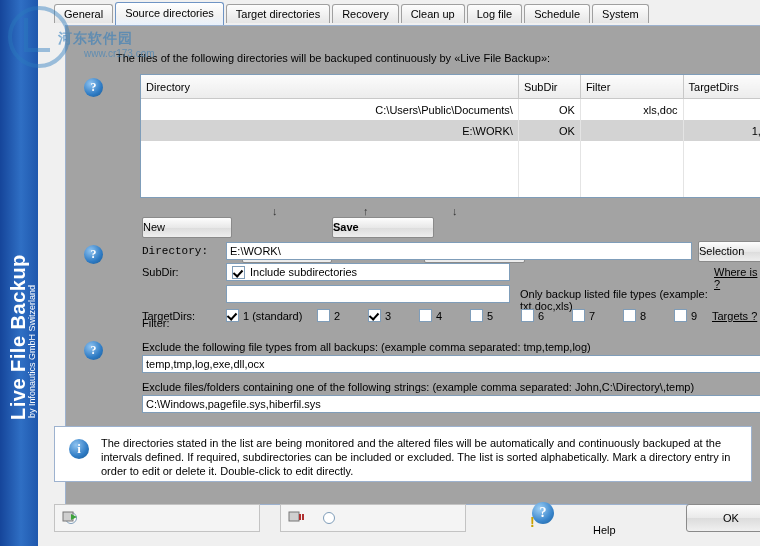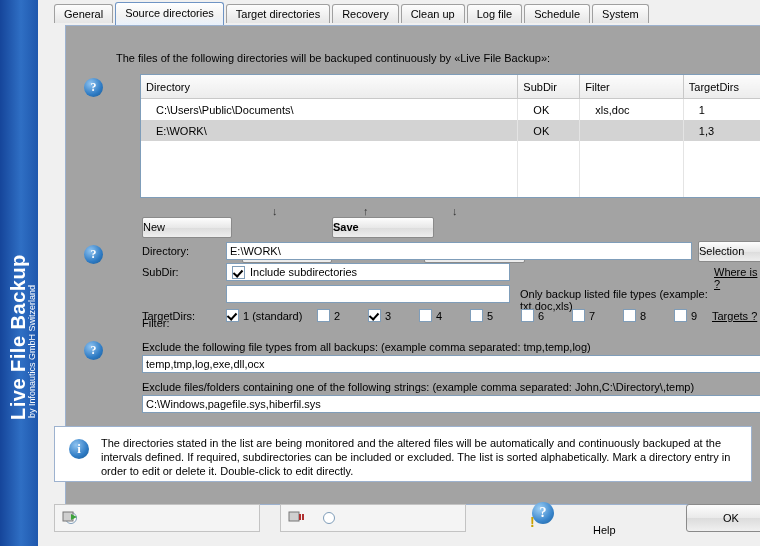--- a/index.html
+++ b/index.html
@@ -132,24 +132,25 @@
     background: linear-gradient(to bottom,#fcfcfc,#ececec);
     border-right: 1px solid #c8c8c8;
     border-bottom: 1px solid #c8c8c8;
     font-weight: normal;
     text-align: left;
     padding: 3px 5px;
     height: 17px;
     color: #000;
   }
   .grid td {
-    padding: 2px 15px;
+    padding: 2px 5px;
     height: 17px;
     border-right: 1px solid #e4e4e4;
     color: #000;
+    text-align: right;
   }
   .grid tr.selected td {
     background: #d3d3d3;
   }
   .col-dir   { width: 380px; }
   .col-sub   { width: 52px; }
   .col-filt  { width: 95px; }
   .col-targ  { width: 80px; }
   .grid .filler td { height: 17px; border-right: 1px solid #e4e4e4; }
   
@@ -400,21 +401,21 @@
 
       <div class="arrow" style="left:206px; top:180px;">↓</div>
       <div class="arrow" style="left:297px; top:180px;">↑</div>
       <div class="arrow" style="left:386px; top:180px;">↓</div>
 
       <div class="btn" style="left:76px;  top:191px; width:90px;">New</div>
       <div class="btn disabled" style="left:176px; top:191px; width:90px;">Edit</div>
       <div class="btn bold" style="left:266px; top:191px; width:102px;">Save</div>
       <div class="btn disabled" style="left:358px; top:191px; width:101px;">Delete</div>
 
-      <div class="lbl" style="left:76px; top:219px;">Directory:</div>
+      <div class="lbl" style="left:76px; top:219px;font-family:Liberation Mono, monospace;">Directory:</div>
       <div class="txt" style="left:160px; top:216px; width:466px;">E:\WORK\</div>
       <div class="btn" style="left:632px; top:215px; width:72px;">Selection</div>
 
       <div class="lbl" style="left:76px; top:240px;">SubDir:</div>
       <div class="txt" style="left:160px; top:237px; width:284px;"></div>
       <div class="cbox checked" style="left:166px; top:240px;"></div>
       <div class="lbl" style="left:184px; top:240px;">Include subdirectories</div>
       <div class="lbl" style="left:648px; top:240px; text-decoration:underline; color:#000;">Where is ?</div>
 
       <div class="lbl" style="left:76px; top:262px;margin-top:29px;">Filter:</div>
@@ -487,14 +488,19 @@
 
     <div style="position:absolute; left:492px; top:502px; width:30px; height:30px;">
       <div style="position:absolute; left:2px; top:0; width:22px; height:22px; border-radius:50%; background:radial-gradient(circle at 35% 30%, #9fd0f5 0%, #3a86cc 60%, #1b5f9c 100%); color:#fff; font-family:'Liberation Serif', serif; font-weight:bold; font-size:14px; text-align:center; line-height:22px;">?</div>
       <div style="position:absolute; left:0px; top:12px; color:#c8a000; font-size:14px; font-weight:bold;">!</div>
     </div>
     <div class="footer-lbl" style="left:555px; top:512px;">Help</div>
 
     <div class="okbtn">OK</div>
   </div>
 
+  <div class="wm">
+    <div class="wm-ring"></div>
+    <div class="wm-text">河东软件园</div>
+    <div class="wm-sub">www.cr173.com</div>
+  </div>
 
 </div>
 
 </body></html>

